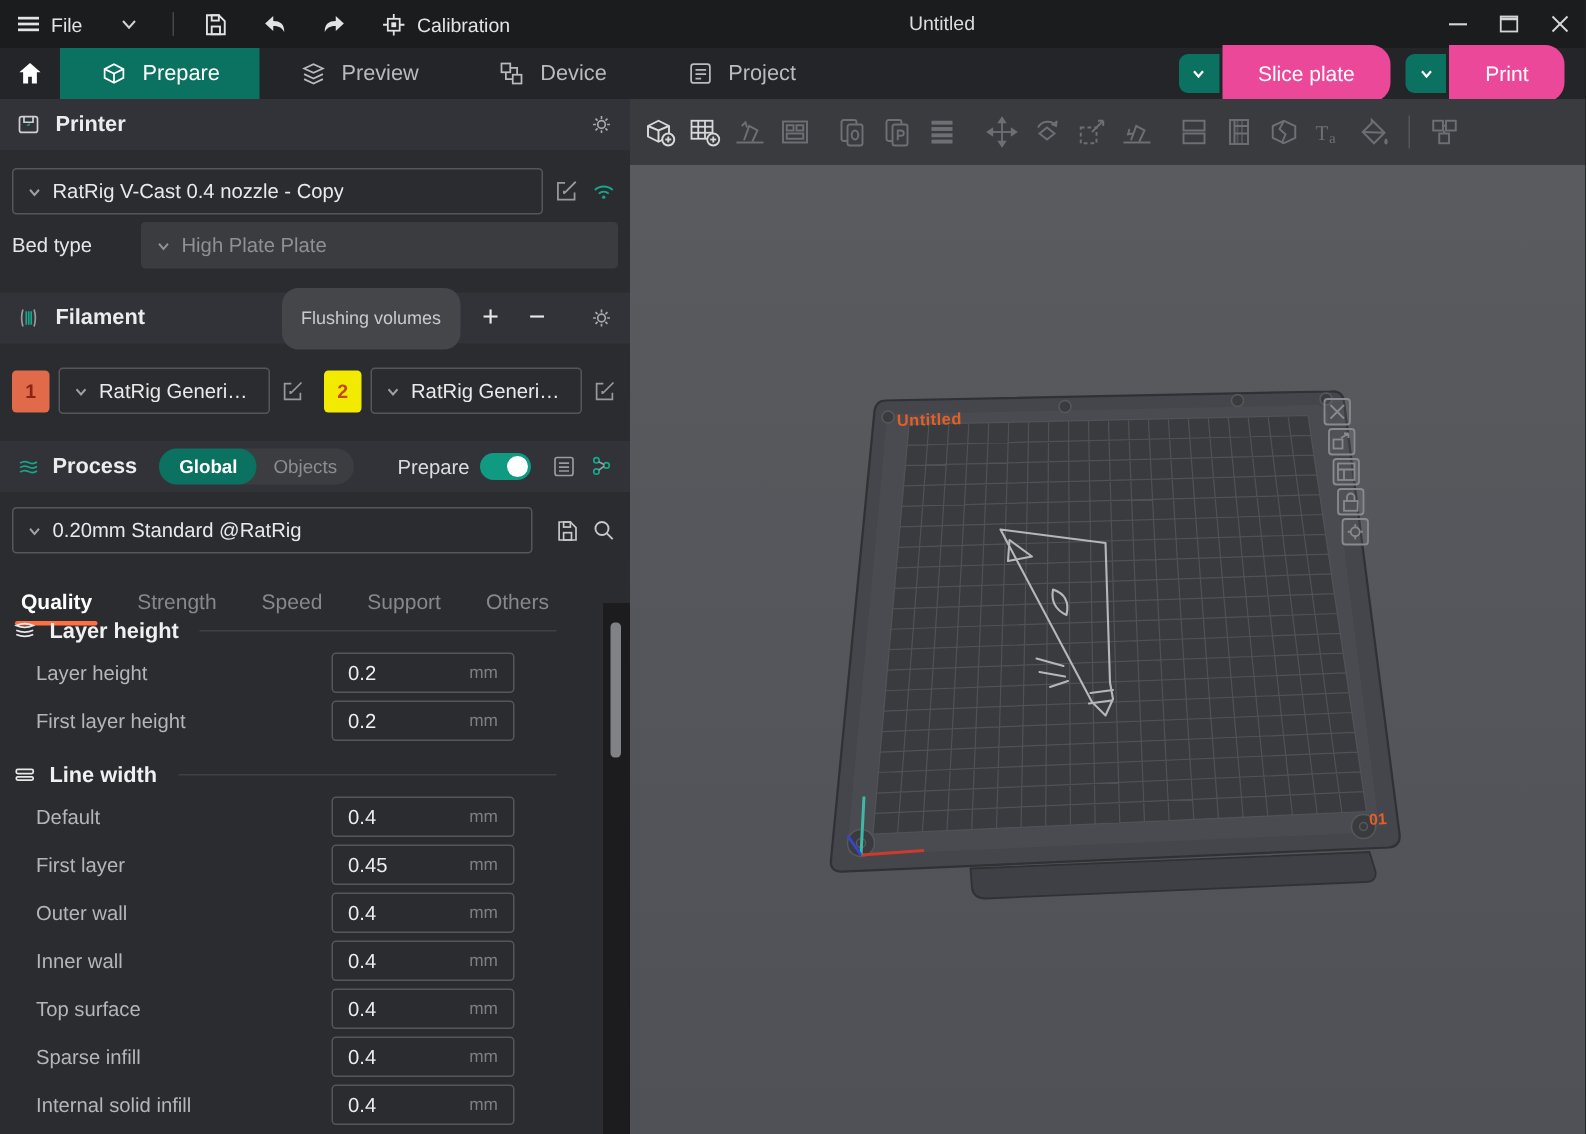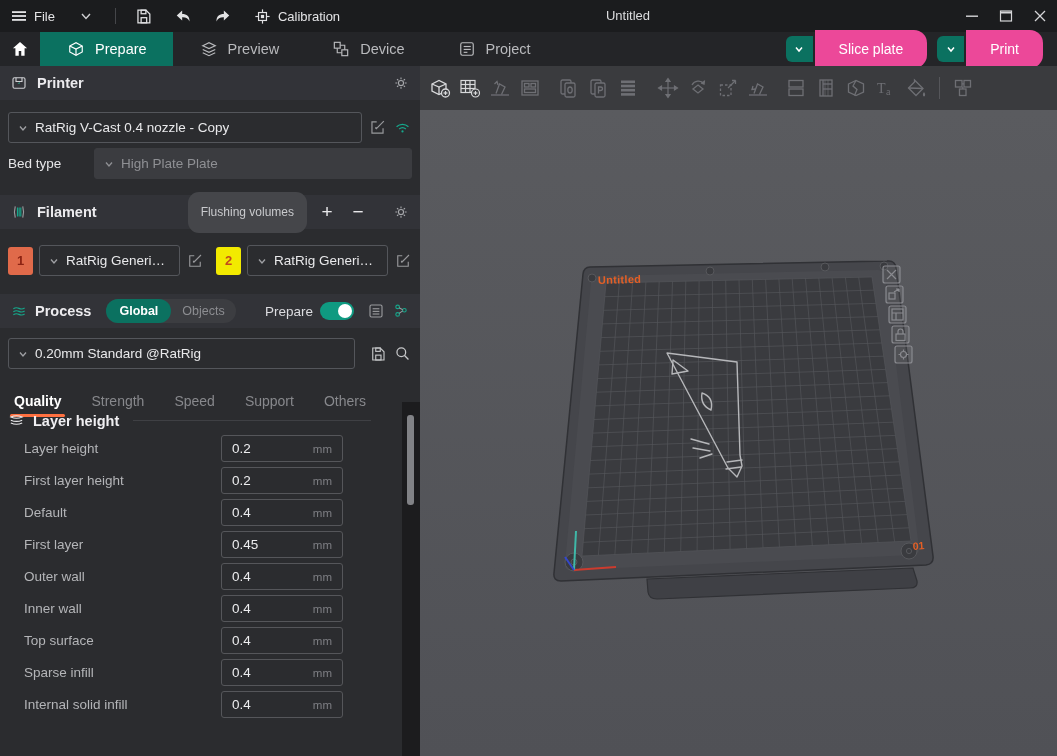--- a/index.html
+++ b/index.html
@@ -443,20 +443,30 @@
       </div>
     </div>
     <div class="set-row">
       <span class="lbl">First layer height</span>
       <div class="valbox">
         <span class="v">0.2</span>
         <span class="u">mm</span>
       </div>
     </div>
 
+    <div class="set-hdr" style="margin-top:14px;">
+      <span class="ic">
+        <svg width="17" height="17" viewBox="0 0 24 24" fill="none" stroke="#e8e8ea" stroke-width="1.6">
+              <rect x="4" y="7" width="16" height="4" rx="1.5"></rect>
+              <rect x="4" y="14" width="16" height="3" rx="1.5"></rect>
+            </svg>
+      </span>
+      <span class="t">Line width</span>
+      <span class="ln"></span>
+    </div>
     <div class="set-row">
       <span class="lbl">Default</span>
       <div class="valbox">
         <span class="v">0.4</span>
         <span class="u">mm</span>
       </div>
     </div>
     <div class="set-row">
       <span class="lbl">First layer</span>
       <div class="valbox">

